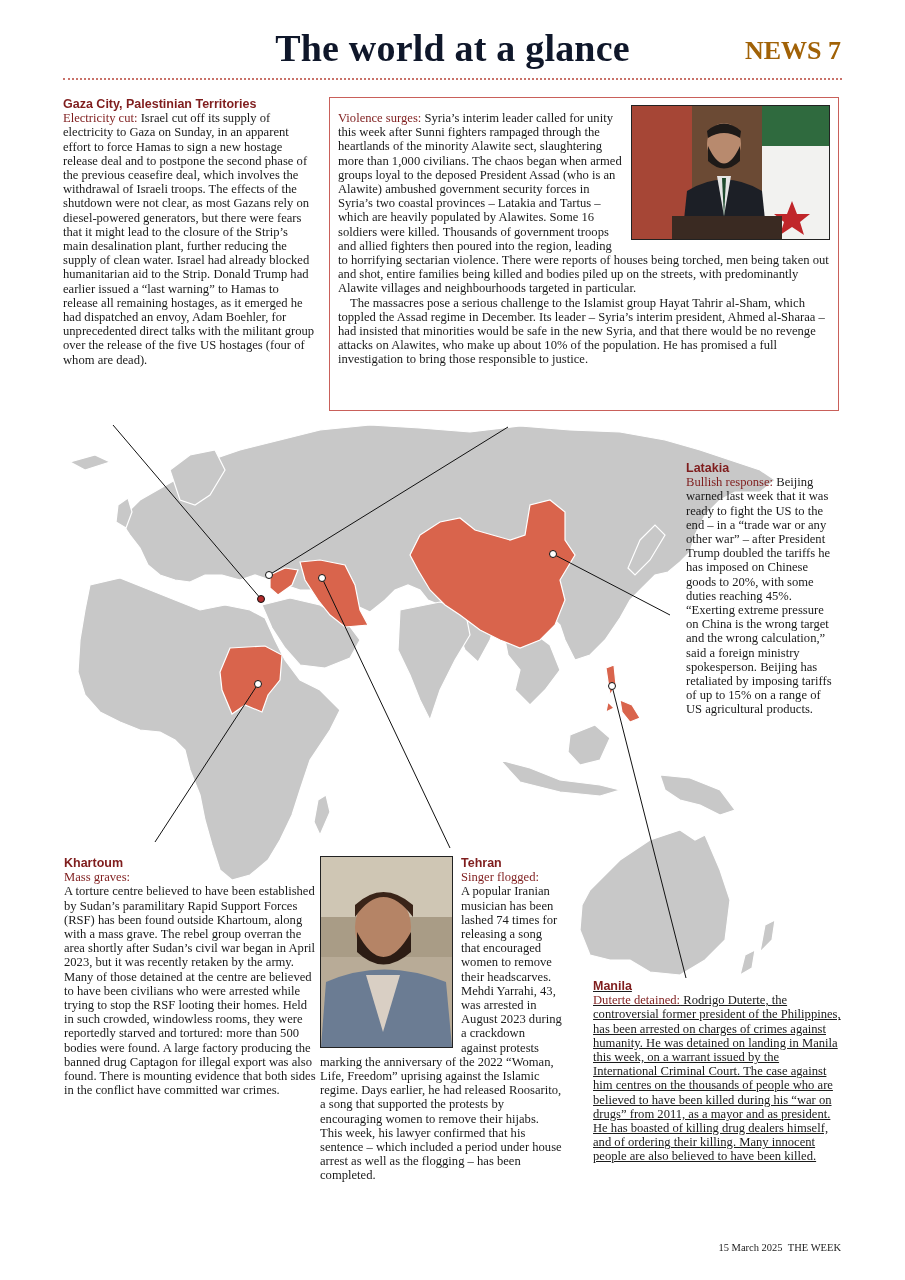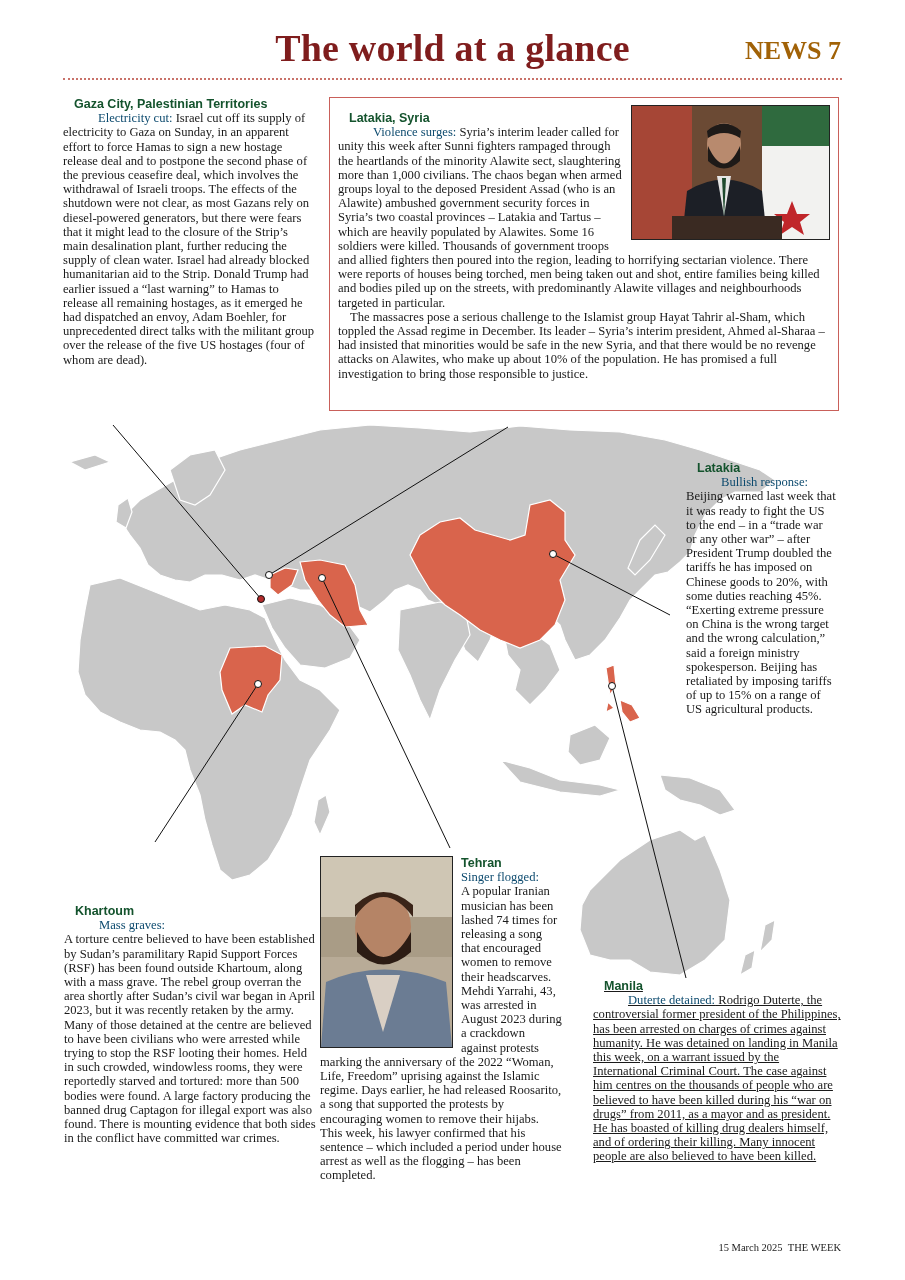--- a/index.html
+++ b/index.html
@@ -1,26 +1,26 @@
 <!DOCTYPE html>
 <html><head>
 <meta charset="utf-8">
 <style>
   html, body { margin:0; padding:0; background:#ffffff; }
   body { width:905px; height:1280px; position:relative; overflow:hidden;
          font-family:"Liberation Serif","DejaVu Serif",serif; color:#1a1a1a; }
   .abs { position:absolute; }
   .page-title { left:0; width:905px; top:26px; text-align:center; font-size:38px; font-weight:bold;
-                letter-spacing:0.2px; color:#7f1d1d; }
+                letter-spacing:0.2px; color:#0f172a; }
   .section-tag { right:64px; top:36px; font-size:26px; font-weight:bold; color:#a16207; }
   .rule { left:63px; width:779px; top:78px; height:0; border-top:2px dotted #c9726a; }
   .story { font-size:12.6px; line-height:14.2px; }
   .story p { margin:0; }
-  .loc { font-family:"Liberation Sans","DejaVu Sans",sans-serif; font-weight:bold; font-size:12.5px; color:#14532d;margin-left:11px; }
-  .kicker { color:#0c4a6e;margin-left:35px; }
+  .loc { font-family:"Liberation Sans","DejaVu Sans",sans-serif; font-weight:bold; font-size:12.5px; color:#7f1d1d; }
+  .kicker { color:#7f1d1d; }
   .indent { text-indent:12px; }
   .em { }
   .syria-box { left:329px; top:97px; width:510px; height:314px; border:1.5px solid #c9605a; box-sizing:border-box; background:#fff; }
   .photo { background:#555; border:1px solid #222; overflow:hidden; }
   .map { left:0; top:400px; width:905px; height:840px; }
   .footer { right:64px; top:1242px; font-size:10.5px; color:#222; }
   .sh-left { float:left; }
   .sh-right { float:right; }
 </style>
 </head>
@@ -114,32 +114,31 @@
         <polygon points="160,95 165,108 178,108 168,116 172,129 160,121 148,129 152,116 142,108 155,108" fill="#c0262a"></polygon>
         <ellipse cx="92" cy="38" rx="17" ry="21" fill="#b88a6e"></ellipse>
         <path d="M76,40 Q92,75 108,40 L108,55 Q92,70 76,55 Z" fill="#1e1a18"></path>
         <path d="M75,25 Q92,10 109,25 L108,32 Q92,22 76,32 Z" fill="#1e1a18"></path>
         <path d="M50,133 L55,85 Q92,62 130,85 L135,133 Z" fill="#1c1f26"></path>
         <path d="M85,70 L92,110 L99,70 Z" fill="#e6e6e6"></path>
         <path d="M90,72 L92,112 L94,72 Z" fill="#1f4a2e"></path>
         <rect x="40" y="110" width="110" height="23" fill="#3a2a22"></rect>
       </svg>
     </div>
-    <div class="loc">Latakia, Syria</div>
     <p><span class="kicker">Violence surges:</span><span> Syria’s interim leader called for unity this week after Sunni fighters rampaged through the heartlands of the minority Alawite sect, slaughtering more than 1,000 civilians. The chaos began when armed groups loyal to the deposed President Assad (who is an Alawite) ambushed government security forces in Syria’s two coastal provinces – Latakia and Tartus – which are heavily populated by Alawites. Some 16 soldiers were killed. Thousands of government troops and allied fighters then poured into the region, leading to horrifying sectarian violence. There were reports of houses being torched, men being taken out and shot, entire families being killed and bodies piled up on the streets, with predominantly Alawite villages and neighbourhoods targeted in particular.</span></p>
     <p class="indent">The massacres pose a serious challenge to the Islamist group Hayat Tahrir al-Sham, which toppled the Assad regime in December. Its leader – Syria’s interim president, Ahmed al-Sharaa – had insisted that minorities would be safe in the new Syria, and that there would be no revenge attacks on Alawites, who make up about 10% of the population. He has promised a full investigation to bring those responsible to justice.</p>
   </div>
 </div>
 
 <div class="abs story" style="left:686px; top:461px; width:150px;">
   <div class="loc">Latakia</div>
   <p><span class="kicker">Bullish response:</span><span> Beijing warned last week that it was ready to fight the US to the end – in a “trade war or any other war” – after President Trump doubled the tariffs he has imposed on Chinese goods to 20%, with some duties reaching 45%. “Exerting extreme pressure on China is the wrong target and the wrong calculation,” said a foreign ministry spokesperson. Beijing has retaliated by imposing tariffs of up to 15% on a range of US agricultural products.</span></p>
 </div>
 
-<div class="abs story" style="left:64px; top:904px; width:252px;">
+<div class="abs story" style="left:64px; top:856px; width:252px;">
   <div class="loc">Khartoum</div>
   <p style="padding-right:0;"><span class="kicker" style="display:block;">Mass graves:</span><span> A torture centre believed to have been established by Sudan’s paramilitary Rapid Support Forces (RSF) has been found outside Khartoum, along with a mass grave. The rebel group overran the area shortly after Sudan’s civil war began in April 2023, but it was recently retaken by the army. Many of those detained at the centre are believed to have been civilians who were arrested while trying to stop the RSF looting their homes. Held in such crowded, windowless rooms, they were reportedly starved and tortured: more than 500 bodies were found. A large factory producing the banned drug Captagon for illegal export was also found. There is mounting evidence that both sides in the conflict have committed war crimes.</span></p>
 </div>
 
 <div class="abs story" style="left:320px; top:856px; width:243px;">
   <div class="photo sh-left" style="width:131px; height:190px; margin:0 8px 2px 0;">
     <svg width="131" height="190" viewBox="0 0 131 190">
       <rect width="131" height="190" fill="#b8ab97"></rect>
       <rect x="0" y="0" width="131" height="60" fill="#cfc6b4"></rect>
       <rect x="0" y="60" width="131" height="40" fill="#a99c86"></rect>

